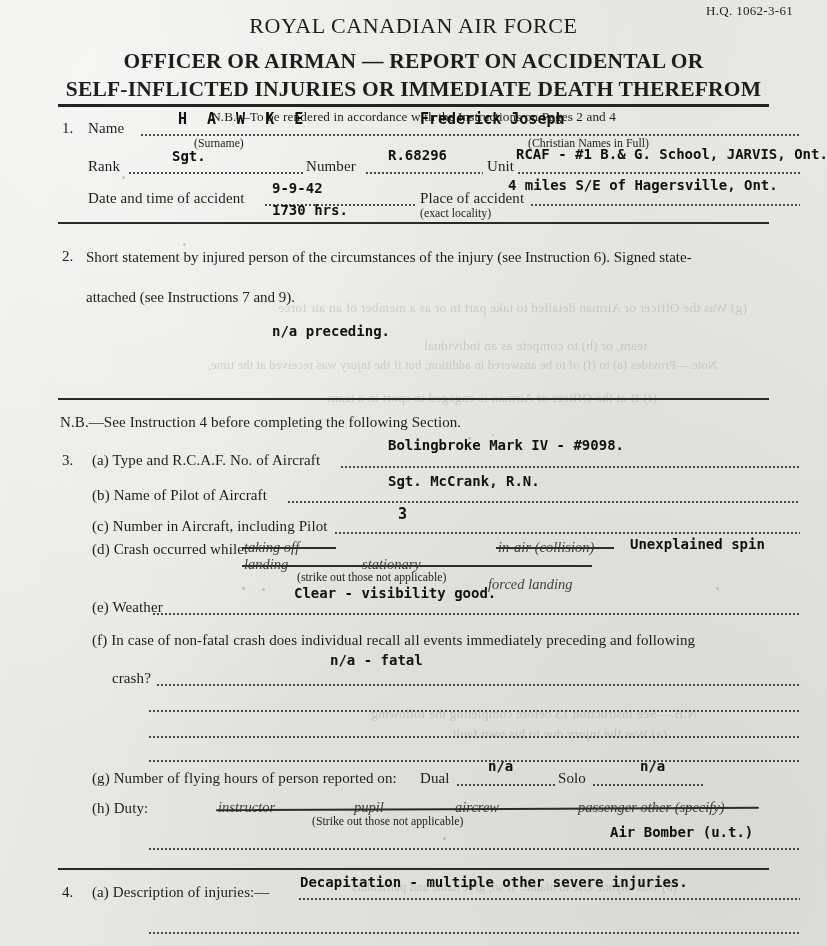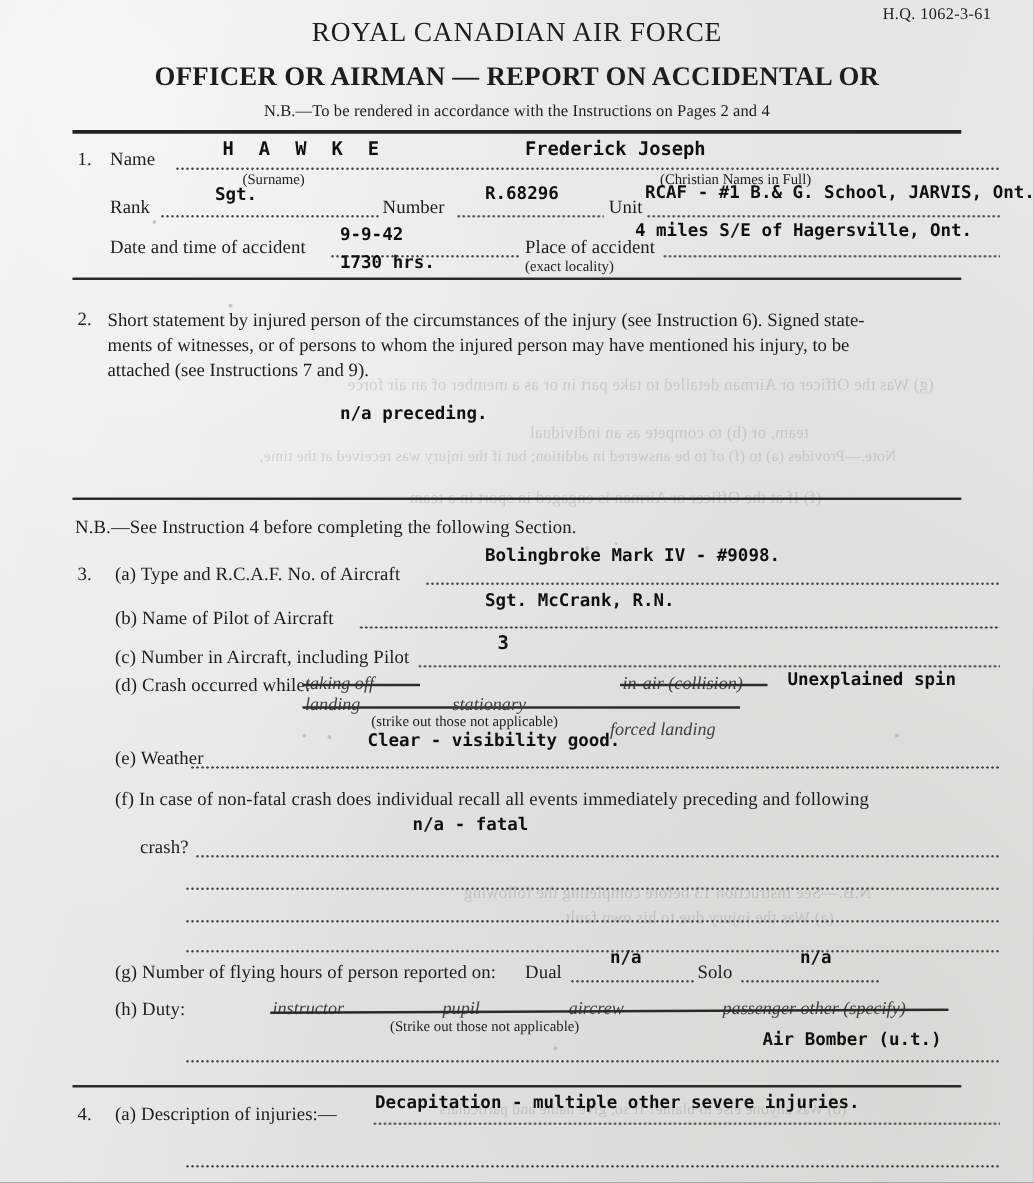--- a/index.html
+++ b/index.html
@@ -181,20 +181,21 @@
     <div class="ghost" style="left:150px; top:880px; font-size:12.5px;">(b) Was anyone else to blame?  If so, give name and particulars</div>
   </div>
 
   <div class="sheet">
 
     <div class="hq">H.Q. 1062-3-61</div>
 
     <div class="title-block">
       <div class="t1">ROYAL CANADIAN AIR FORCE</div>
       <div class="t2">OFFICER OR AIRMAN — REPORT ON ACCIDENTAL OR</div>
+      <div class="t2" style="margin-top:2px;">SELF-INFLICTED INJURIES OR IMMEDIATE DEATH THEREFROM</div>
       <div class="t3">N.B.—To be rendered in accordance with the Instructions on Pages 2 and 4</div>
     </div>
 
     <div class="rule-thick" style="left:58px; top:104px; width:711px;"></div>
 
     <div class="lbl" style="left:62px; top:120px;">1.</div>
     <div class="lbl" style="left:88px; top:120px;">Name</div>
     <div class="dots" style="left:140px; top:134px; width:660px;"></div>
     <div class="tw tw-sp" style="left:178px; top:110px; font-size:15px;">H A W K E</div>
     <div class="tw" style="left:420px; top:110px; font-size:15px;">Frederick Joseph</div>
@@ -220,21 +221,20 @@
 
     <div class="lbl" style="left:420px; top:190px;">Place of accident</div>
     <div class="dots" style="left:530px; top:204px; width:270px;"></div>
     <div class="lbl-sm" style="left:420px; top:206px;text-align:center;">(exact locality)</div>
     <div class="tw" style="left:508px; top:177px;">4 miles S/E of Hagersville, Ont.</div>
 
     <div class="rule-thin" style="left:58px; top:222px; width:711px;"></div>
 
     <div class="lbl" style="left:62px; top:248px;">2.</div>
     <div class="para" style="left:86px; top:248px; width:710px;">Short statement by injured person of the circumstances of the injury (see Instruction 6).  Signed state-</div>
-    <div class="para" style="left:86px; top:268px; width:710px;">ments of witnesses, or of persons to whom the injured person may have mentioned his injury, to be</div>
     <div class="para" style="left:86px; top:288px; width:710px;">attached (see Instructions 7 and 9).</div>
 
     <div class="tw" style="left:272px; top:323px;">n/a preceding.</div>
 
     <div class="rule-thin" style="left:58px; top:398px; width:711px;"></div>
 
     <div class="lbl" style="left:60px; top:414px;">N.B.—See Instruction 4 before completing the following Section.</div>
 
     <div class="lbl" style="left:62px; top:452px;">3.</div>
     <div class="lbl" style="left:92px; top:452px;">(a) Type and R.C.A.F. No. of Aircraft</div>

